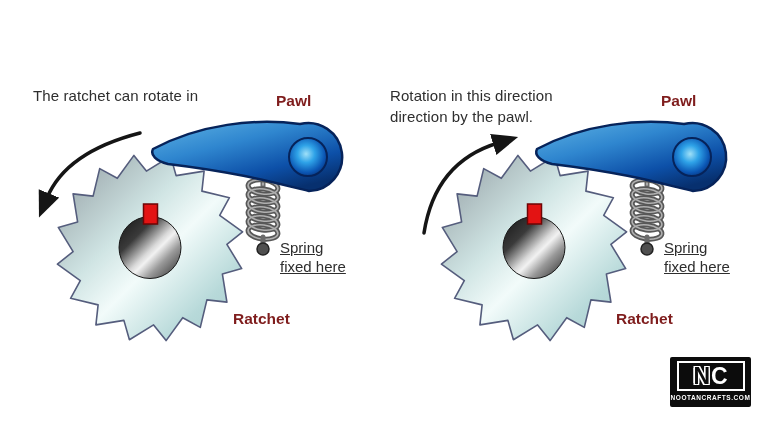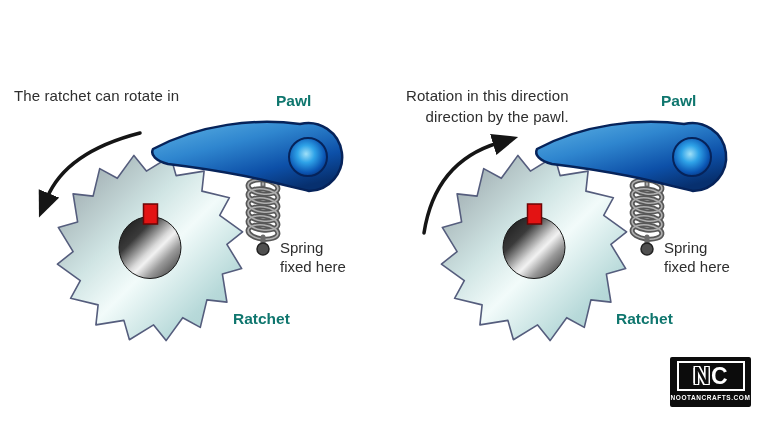--- a/index.html
+++ b/index.html
@@ -7,24 +7,24 @@
     width:768px;height:432px;position:relative;overflow:hidden;
     background:#ffffff;
     font-family:"Liberation Sans", sans-serif;
   }
   .abs{position:absolute;}
   .caption{
     font-size:15px;line-height:21px;color:#2e2e2e;
     letter-spacing:0.1px;white-space:nowrap;
   }
   .bold-label{
-    font-size:15.5px;font-weight:700;color:#0f766e;white-space:nowrap;
+    font-size:15.5px;font-weight:700;color:#7f1d1d;white-space:nowrap;
   }
   .plain-label{
-    font-size:15px;line-height:19px;color:#2e2e2e;white-space:nowrap;
+    font-size:15px;line-height:19px;color:#2e2e2e;white-space:nowrap;text-decoration:underline;
   }
   #diagram-svg{position:absolute;left:0;top:0;}
   
   .logo{
     left:670px;top:357px;width:81px;height:50px;
     background:#0c0c0c;border-radius:2px;
     display:flex;flex-direction:column;align-items:center;
     box-sizing:border-box;padding-top:4px;
   }
   .nc-frame{
@@ -111,31 +111,31 @@
 
   <use href="#mech" x="0" y="0"></use>
 
   <use href="#mech" x="384" y="0"></use>
 
   <path d="M140,133 Q66,152 47,198" fill="none" stroke="#151515" stroke-width="3.5" stroke-linecap="round" marker-end="url(#arrowHead)"></path>
 
   <path d="M424,233 Q435,162 498,143" fill="none" stroke="#151515" stroke-width="3.5" stroke-linecap="round" marker-end="url(#arrowHead)"></path>
 </svg>
 
-<div class="abs caption" style="left:14px;top:85px;">
+<div class="abs caption" style="left:33px;top:85px;">
   <div>The ratchet can rotate in</div>
 </div>
 <div class="abs bold-label" style="left:276px;top:92px;">Pawl</div>
 <div class="abs plain-label" style="left:280px;top:238px;">
   <div>Spring</div>
   <div>fixed here</div>
 </div>
 <div class="abs bold-label" style="left:233px;top:310px;">Ratchet</div>
 
-<div class="abs caption" style="left:406px;top:85px;text-align:right;">
+<div class="abs caption" style="left:390px;top:85px;">
   <div>Rotation in this direction</div>
   <div>direction by the pawl.</div>
 </div>
 <div class="abs bold-label" style="left:661px;top:92px;">Pawl</div>
 <div class="abs plain-label" style="left:664px;top:238px;">
   <div>Spring</div>
   <div>fixed here</div>
 </div>
 <div class="abs bold-label" style="left:616px;top:310px;">Ratchet</div>
 

